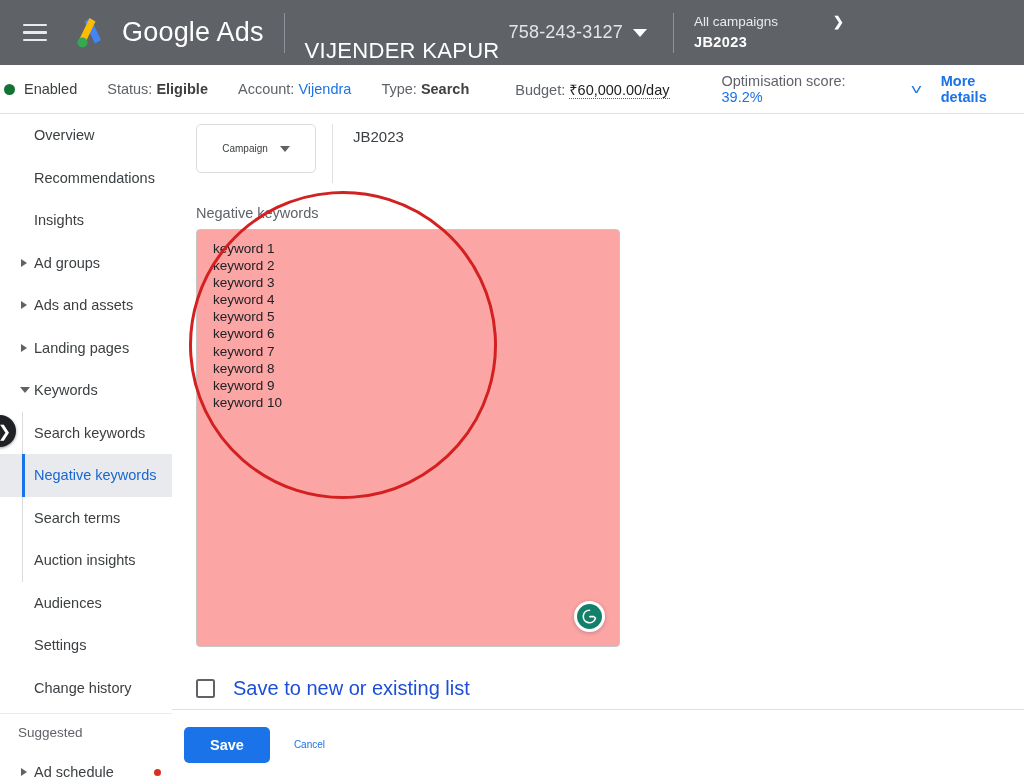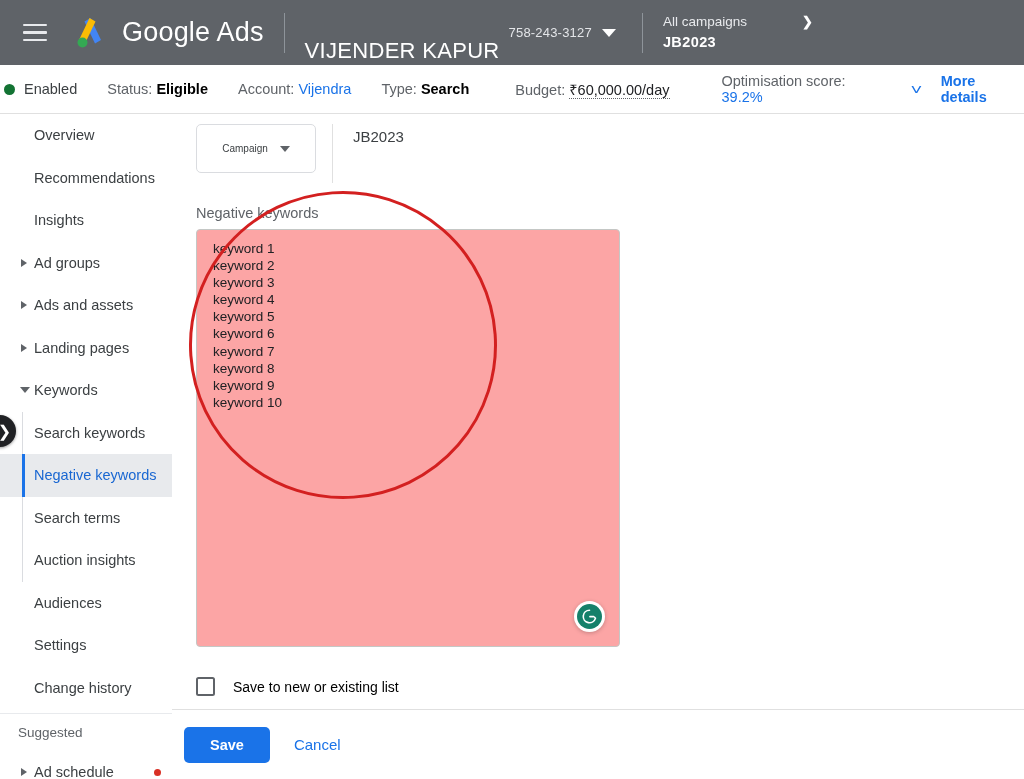--- a/index.html
+++ b/index.html
@@ -27,42 +27,42 @@
   .logo-wrap { display:flex; align-items:center; margin-left:18px; }
   .ads-mark { width:40px; height:40px; position:relative; }
   .brand-text {
     margin-left:12px; color:#ffffff; font-size:27px; letter-spacing:.2px;
     font-family:"Liberation Sans", sans-serif; font-weight:400;
   }
 
   .vdiv { width:1px; height:40px; background:#9aa0a6; margin:0 20px; opacity:.8; }
 
   .acct-name { color:#ffffff; font-size:22px; letter-spacing:.3px;margin-top:36px; }
-  .acct-id { color:#e3e5e8; font-size:13px; margin-left:9px; letter-spacing:.2px; }
+  .acct-id { color:#e3e5e8; font-size:18px; margin-left:9px; letter-spacing:.2px; }
   .caret-down {
     width:0; height:0; margin-left:10px;
     border-left:7px solid transparent; border-right:7px solid transparent;
     border-top:8px solid #ffffff; cursor:pointer;
   }
 
   .campaign-crumbs { display:flex; flex-direction:column; justify-content:center; line-height:1.25; }
   .crumb-top { color:#e8eaed; font-size:13.5px; display:flex; align-items:center;gap:48px; }
   .crumb-chev { margin-left:7px; font-size:13px; color:#ffffff; font-weight:bold; }
   .crumb-bottom { color:#ffffff; font-size:14.5px; font-weight:bold; letter-spacing:.4px; margin-top:2px; }
 
   
   .statusbar {
     position:absolute; top:65px; left:0; width:1024px; height:49px;
     background:#fff; border-bottom:1px solid #e0e0e0;
     display:flex; align-items:center; font-size:14.5px; color:#3c4043;
   }
   .st-enabled { display:flex; align-items:center; margin-left:4px; }
   .dot-green { width:11px; height:11px; border-radius:50%; background:#137333; margin-right:9px; }
   .st-item { margin-left:30px; color:#5f6368; white-space:nowrap; }
-  .st-item b { color:#000000; font-weight:bold; }
+  .st-item b { color:#404040; font-weight:bold; }
   .st-link { color:#1a73e8; }
   .budget-underline { border-bottom:1.5px dotted #5f6368; color:#202124; font-weight:normal; }
   .st-opt { margin-left:52px; color:#5f6368; }
   .st-opt .pct { color:#1a73e8; }
   .chev-blue {
     margin-left:24px; color:#1a73e8; font-size:15px; cursor:pointer;
     transform: scaleX(1.35); display:inline-block;
   }
   .more-details { margin-left:20px; color:#1a73e8; font-weight:bold; cursor:pointer; }
 
@@ -152,35 +152,35 @@
   .grammarly .inner {
     width:25px; height:25px; border-radius:50%; background:#15806a;
     display:flex; align-items:center; justify-content:center;
   }
 
   .chk-row { display:flex; align-items:center; margin:30px 0 0 24px; }
   .chk-box {
     width:19px; height:19px; border:2px solid #5f6368; border-radius:2.5px; background:#fff;
     cursor:pointer;
   }
-  .chk-label { font-size:14px; color:#000000; margin-left:18px; }
+  .chk-label { font-size:20px; color:#1d4ed8; margin-left:18px; }
 
   
   .footer {
     position:absolute; top:709px; left:172px; width:852px; height:70px;
     background:#fff; border-top:1px solid #e0e0e0;
     display:flex; align-items:center; padding-left:12px;
   }
   .btn-save {
     background:#1a73e8; color:#fff; border:none; border-radius:5px;
     height:36px; padding:0 26px; font-size:14.5px; font-weight:bold; cursor:pointer;
     font-family:"Liberation Sans", sans-serif;
   }
   .btn-cancel {
-    background:transparent; border:none; color:#1a73e8; font-size:15px;
+    background:transparent; border:none; color:#1a73e8; font-size:10px;
     margin-left:24px; cursor:pointer; font-family:"Liberation Sans", sans-serif;
   }
 
   
   .annot {
     position:absolute; left:189px; top:191px; width:308px; height:308px;
     border:3.5px solid #d32020; border-radius:50%;
     pointer-events:none; z-index:30;
     transform: rotate(-4deg);
   }

